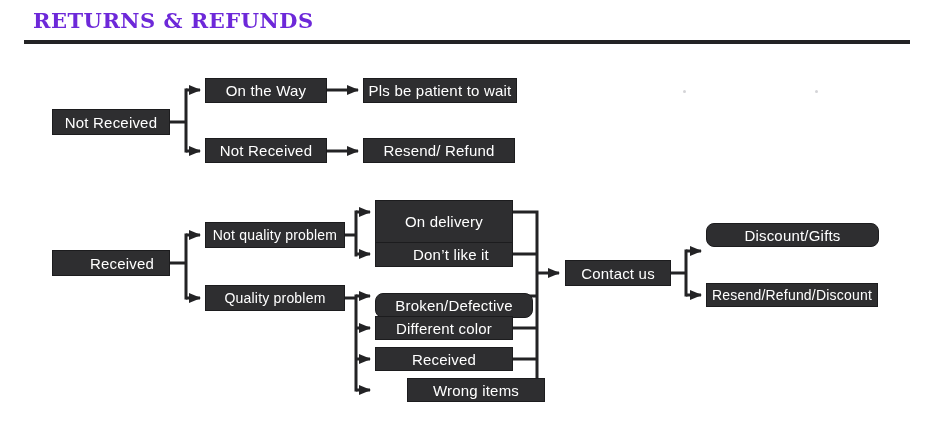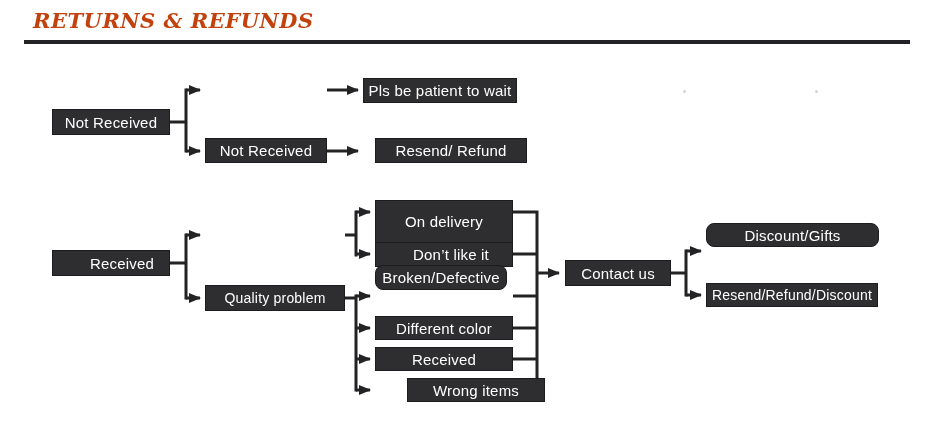--- a/index.html
+++ b/index.html
@@ -13,25 +13,24 @@
     height: 432px;
     background: #ffffff;
     overflow: hidden;
     font-family: "Liberation Sans", sans-serif;
   }
   .page-title {
     position: absolute;
     left: 33px;
     top: 8px;
     font-family: "DejaVu Serif", "Liberation Serif", serif;
-    font-style: italic;
     font-weight: 700;
     font-size: 21px;
     letter-spacing: 0.5px;
-    color: #c2410c;
+    color: #6d28d9;
     white-space: nowrap;
   }
   .title-rule {
     position: absolute;
     left: 24px;
     top: 40px;
     width: 886px;
     height: 4px;
     background: var(--line-color, #121216);
   }
@@ -105,30 +104,32 @@
       <path d="M513,212 H537 M513,254 H537 M513,296 H537 M513,328 H537 M513,359 H537 M513,390 H537 M537,210.5 V391.5"></path>
       <line x1="537" y1="273" x2="559" y2="273" marker-end="url(#arrow)"></line>
 
       <path d="M671,273 H686 M686,249.5 V296.5"></path>
       <line x1="686" y1="251" x2="701" y2="251" marker-end="url(#arrow)"></line>
       <line x1="686" y1="295" x2="701" y2="295" marker-end="url(#arrow)"></line>
     </g>
   </svg>
 
   <div class="node" style="left:52px;  top:109px; width:118px; height:26px;">Not Received</div>
+  <div class="node" style="left:205px; top:78px;  width:122px; height:25px;">On the Way</div>
   <div class="node" style="left:363px; top:78px;  width:154px; height:25px;">Pls be patient to wait</div>
   <div class="node" style="left:205px; top:138px; width:122px; height:25px;">Not Received</div>
-  <div class="node" style="left:363px; top:138px; width:152px; height:25px;margin-left:12px;">Resend/ Refund</div>
+  <div class="node" style="left:363px; top:138px; width:152px; height:25px;">Resend/ Refund</div>
 
   <div class="node" style="left:52px;  top:250px; width:118px; height:26px;padding-left:22px;">Received</div>
+  <div class="node small" style="left:205px; top:222px; width:140px; height:26px;">Not quality problem</div>
   <div class="node small" style="left:205px; top:285px; width:140px; height:26px;">Quality problem</div>
 
   <div class="node" style="left:375px; top:200px; width:138px; height:43px;">On delivery</div>
   <div class="node" style="left:375px; top:242px; width:138px; height:25px;padding-left:14px;">Don’t like it</div>
-  <div class="node" style="left:375px; top:265px; width:132px; height:25px;border-radius:8px;">Broken/Defective</div>
+  <div class="node" style="left:375px; top:293px; width:158px; height:25px;border-radius:8px;">Broken/Defective</div>
   <div class="node" style="left:375px; top:316px; width:138px; height:24px;">Different color</div>
   <div class="node" style="left:375px; top:347px; width:138px; height:24px;">Received</div>
   <div class="node" style="left:375px; top:378px; width:138px; height:24px;margin-left:32px;">Wrong items</div>
 
   <div class="node" style="left:565px; top:260px; width:106px; height:26px;">Contact us</div>
   <div class="node" style="left:706px; top:223px; width:173px; height:24px;border-radius:8px;">Discount/Gifts</div>
   <div class="node small" style="left:706px; top:283px; width:172px; height:24px;">Resend/Refund/Discount</div>
 
   <div class="artifact-dot" style="left:683px; top:90px;"></div>
   <div class="artifact-dot" style="left:815px; top:90px;"></div>

